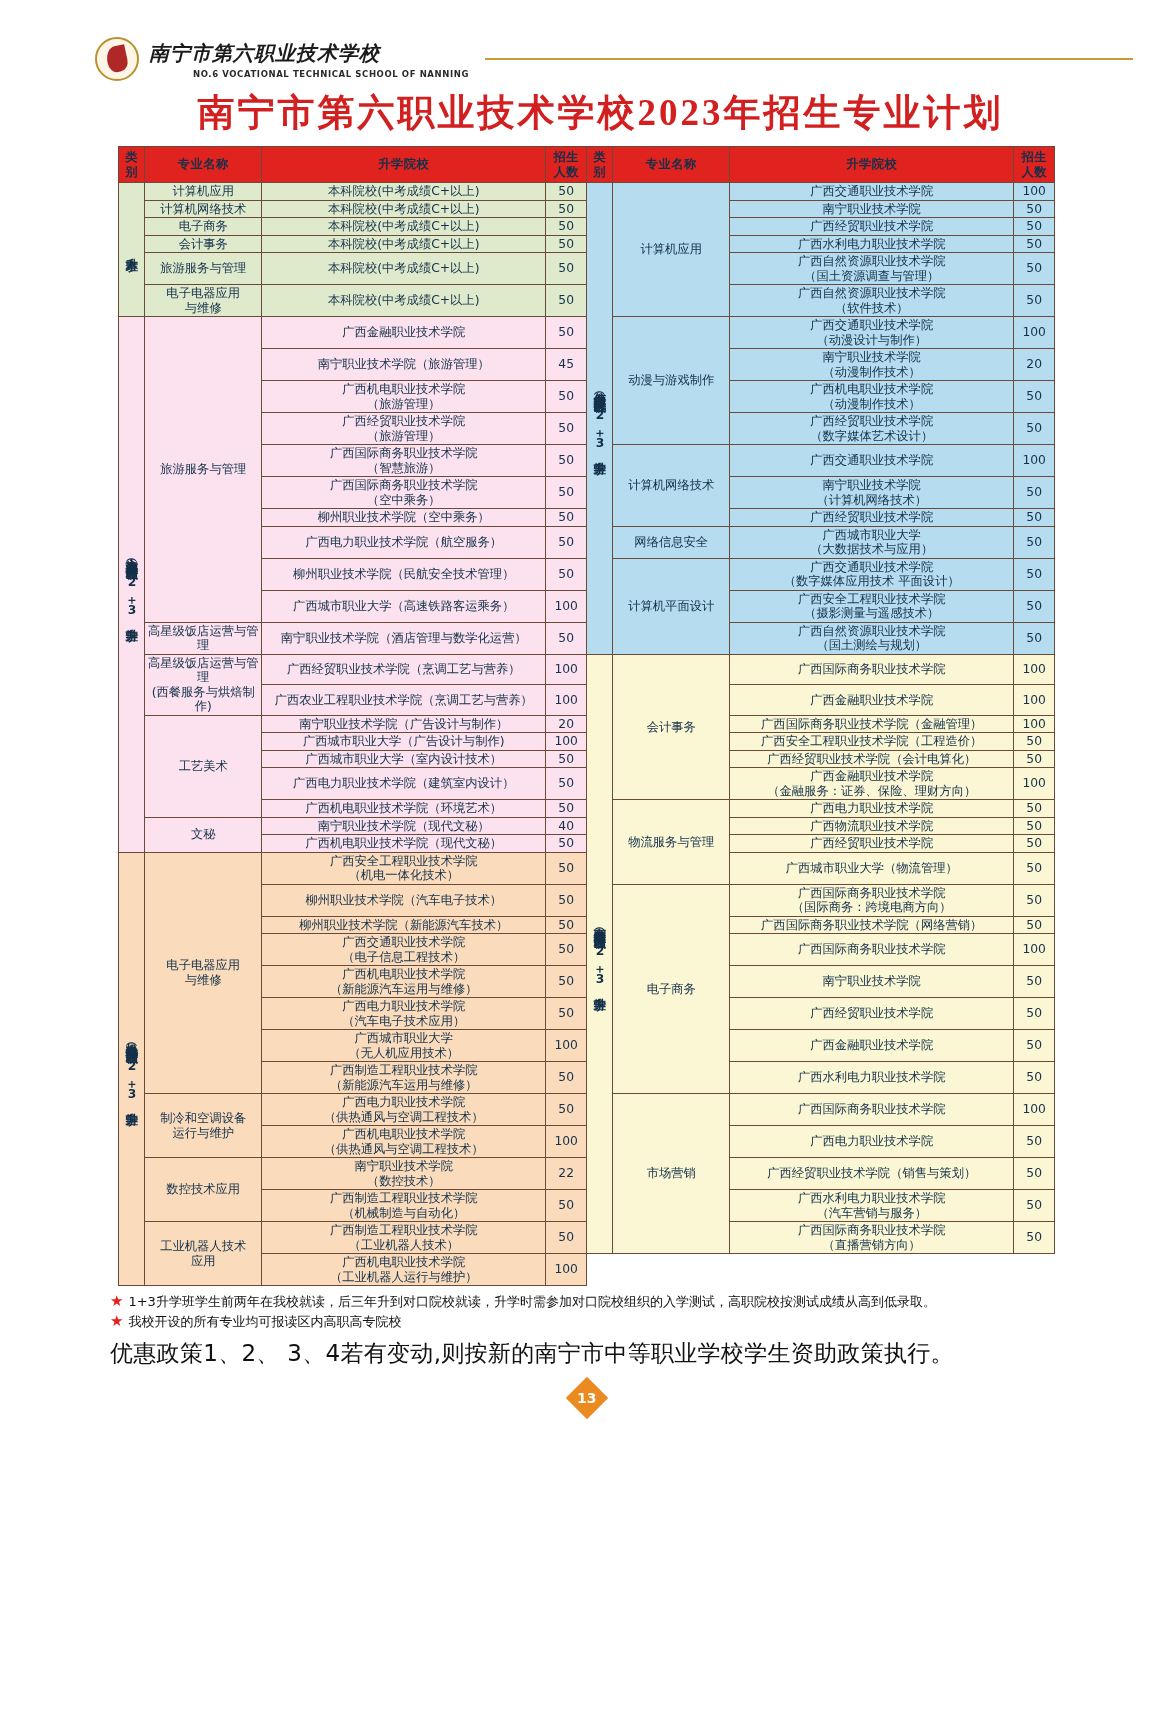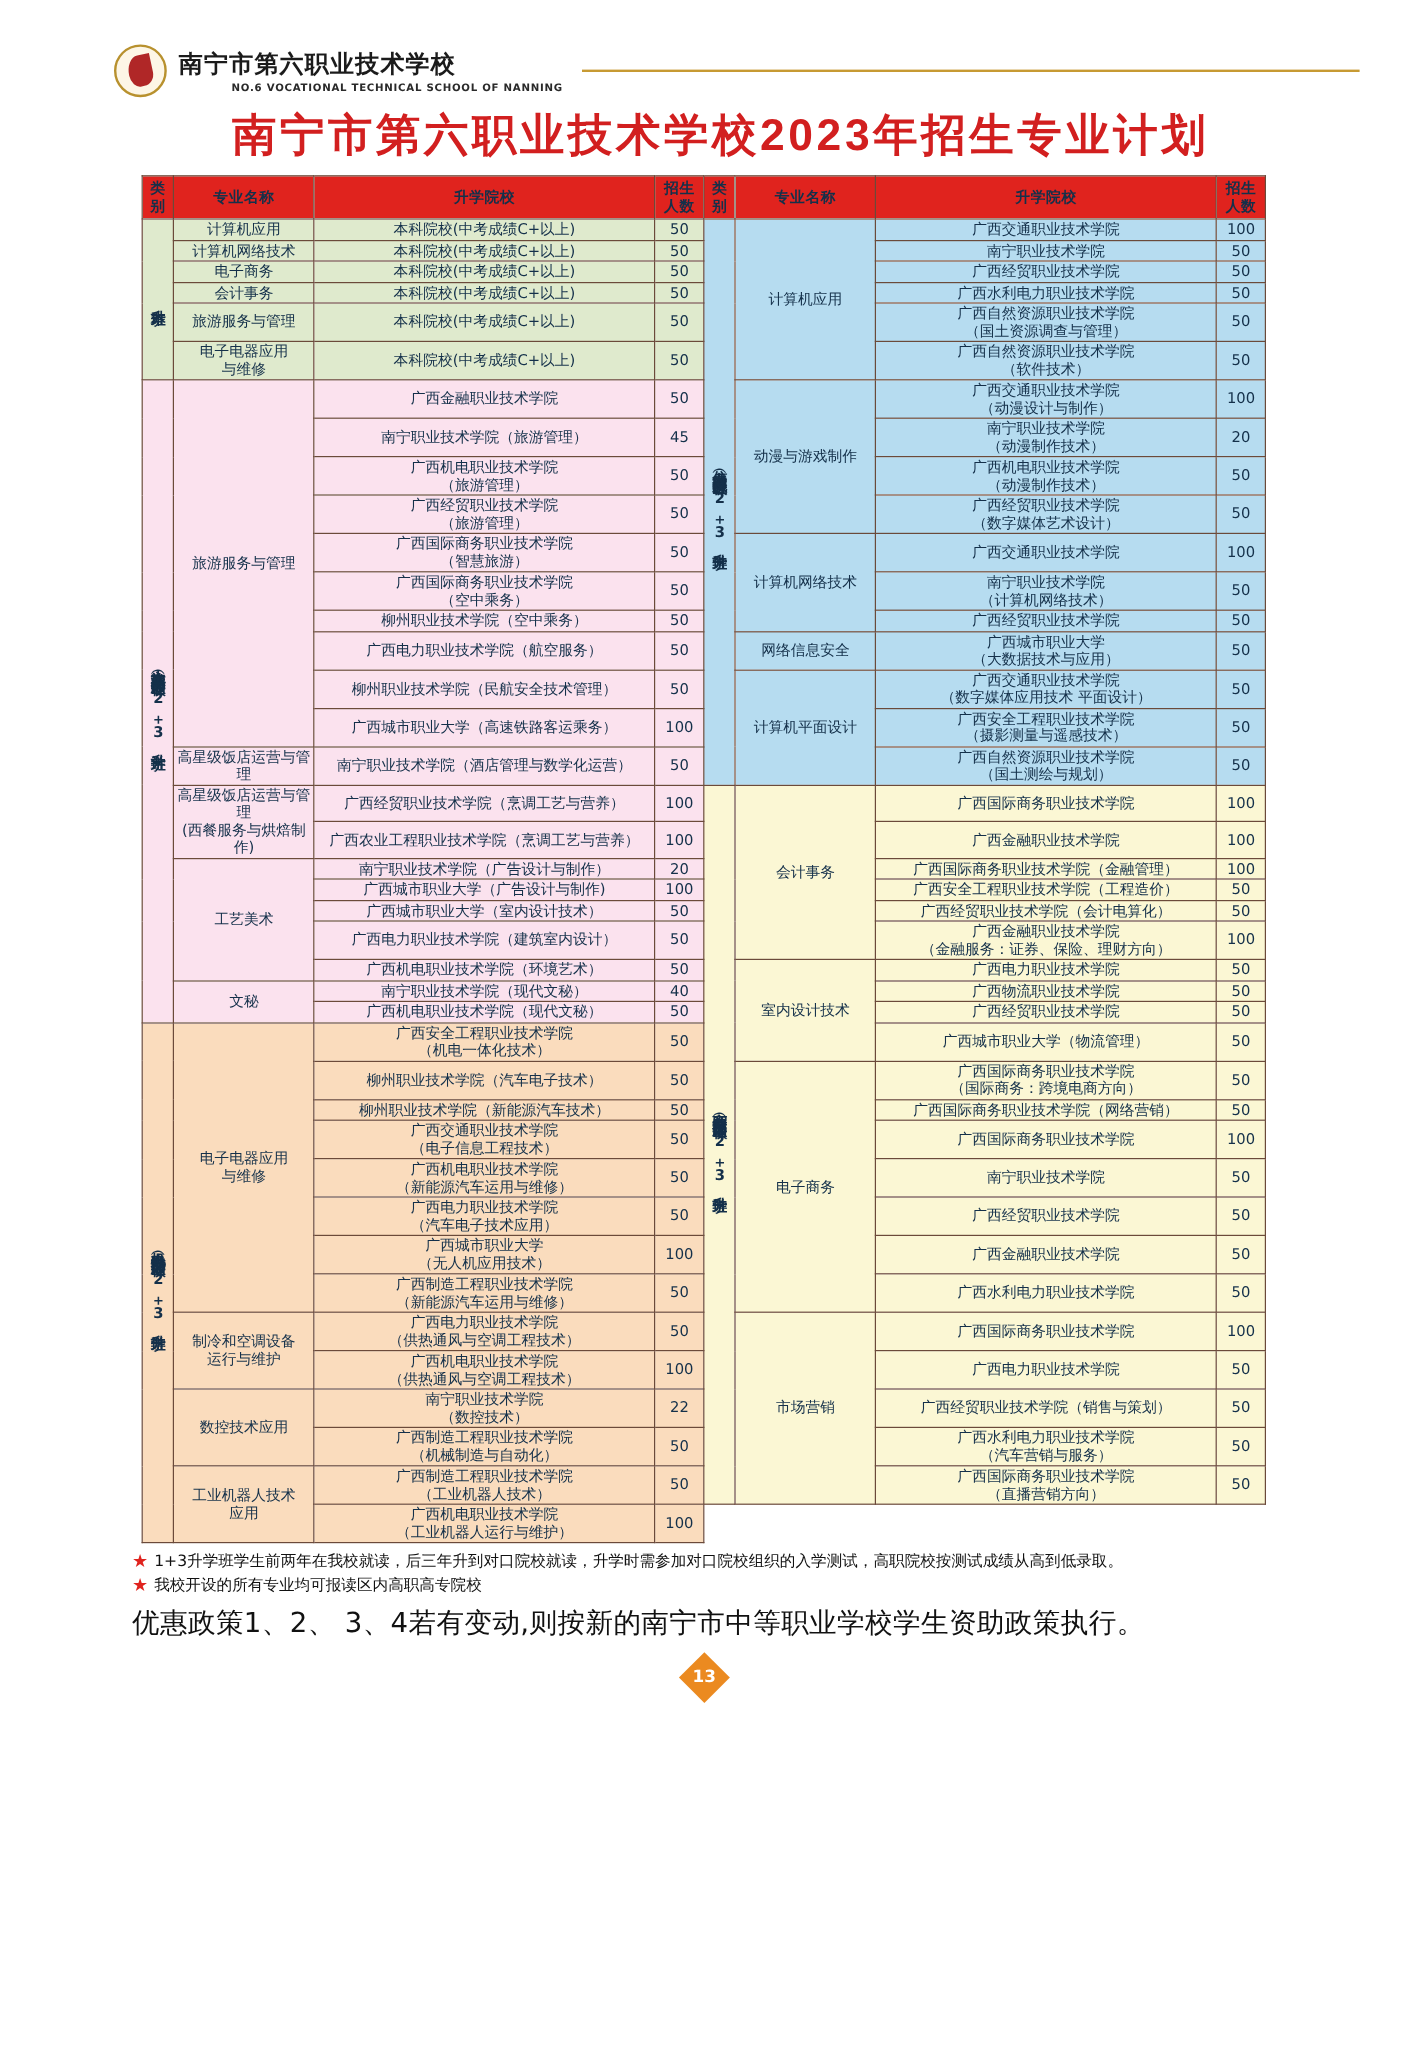--- a/index.html
+++ b/index.html
@@ -23,32 +23,32 @@
   }
   .logo-flame {
     width:20px; height:26px; background:#b02727;
     border-radius:60% 0 55% 50% / 70% 0 45% 50%;
     transform:rotate(-12deg);
   }
   .logo-text { margin-left:10px; }
   .logo-cn {
     font-family:"DejaVu Serif","Liberation Serif",serif;
     font-size:20px; font-weight:bold; color:#1b1b1b;
-    letter-spacing:1px; white-space:nowrap;
+    letter-spacing:1px; font-style:italic; white-space:nowrap;
   }
   .logo-en {
     font-size:8.5px; color:#2a2a2a; letter-spacing:0.6px;
     margin-top:2px; white-space:nowrap; font-weight:bold;margin-left:44px;
   }
   .header-rule { flex:1; height:2px; background:#c79a33; margin-left:16px; margin-right:40px; }
 
   
   .title {
     text-align:center;
-    font-family:Liberation Sans, sans-serif;
+    font-family:Liberation Serif, serif;
     font-size:37px; font-weight:bold; color:#d21f1f;
     letter-spacing:3px;
     margin:2px 0 8px 0;
     padding-left:28px;
   }
 
   
   .tbl-wrap { padding:0 66px 0 118px; }
   table.plan { border-collapse:collapse; width:937px; table-layout:fixed; }
   table.plan td, table.plan th {
@@ -307,21 +307,21 @@
           </tr>
           <tr>
             <td class="bg-pink">广西电力职业技术学院（建筑室内设计）</td>
             <td class="num bg-pink">50</td>
             <td class="bg-cream">广西金融职业技术学院<br>（金融服务：证券、保险、理财方向）</td>
             <td class="num bg-cream">100</td>
           </tr>
           <tr>
             <td class="bg-pink">广西机电职业技术学院（环境艺术）</td>
             <td class="num bg-pink">50</td>
-            <td class="major bg-cream" rowspan="4">室内设计技术</td>
+            <td class="major bg-cream" rowspan="4">物流服务与管理</td>
             <td class="bg-cream">广西电力职业技术学院</td>
             <td class="num bg-cream">50</td>
           </tr>
           <tr>
             <td class="major bg-pink" rowspan="2">文秘</td>
             <td class="bg-pink">南宁职业技术学院（现代文秘）</td>
             <td class="num bg-pink">40</td>
             <td class="bg-cream">广西物流职业技术学院</td>
             <td class="num bg-cream">50</td>
           </tr>

